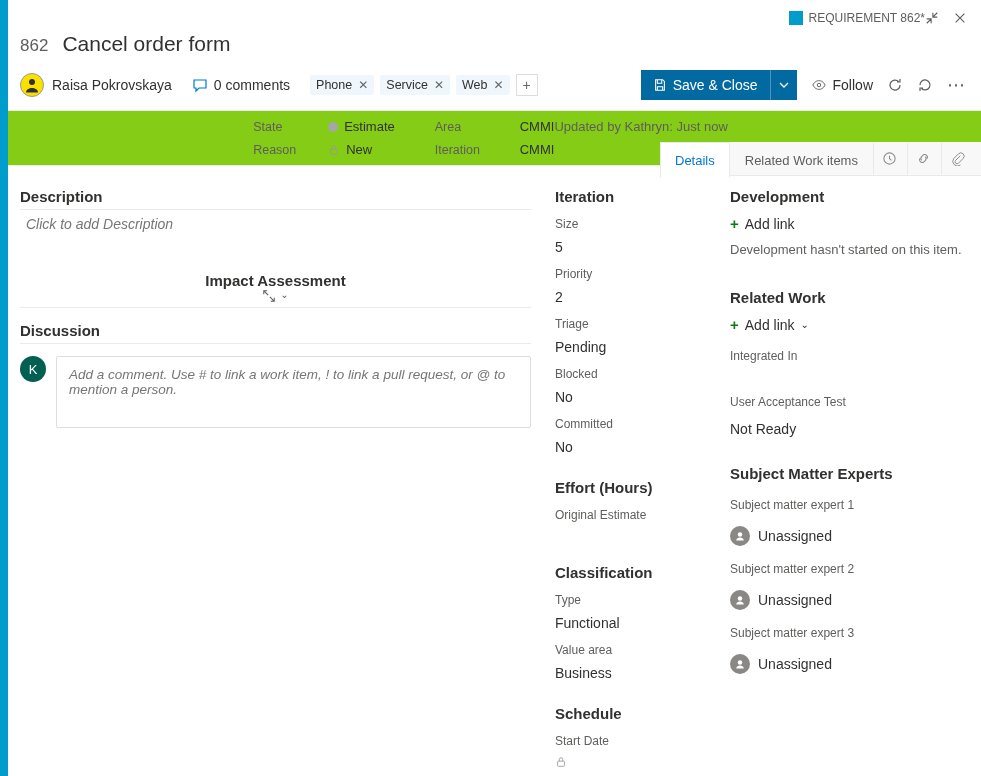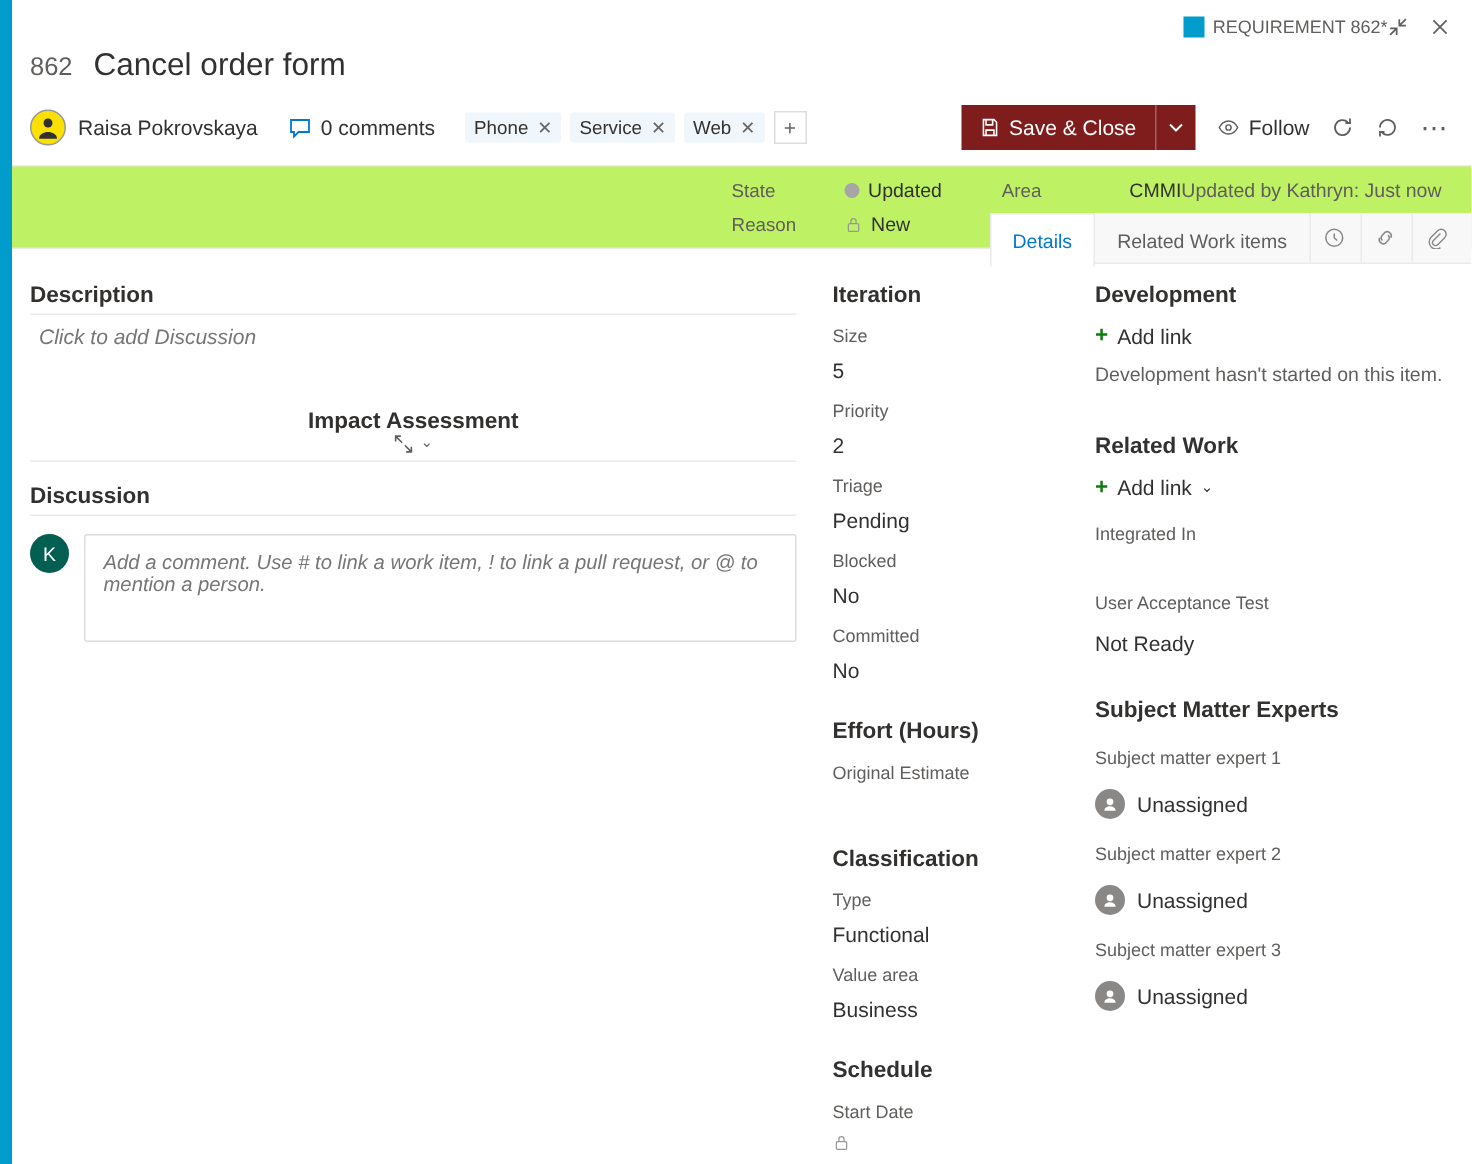--- a/index.html
+++ b/index.html
@@ -44,31 +44,31 @@
   .tags { display:flex; align-items:center; gap:6px; }
   .tag {
     background:#EFF6FC; color:#323130; font-size:12.5px;
     padding:3px 6px; display:flex; align-items:center; gap:6px;
     border-radius:2px;
   }
   .tag .x { color:#666; font-size:12px; cursor:pointer; }
   .tag-add { width:22px; height:22px; border:1px solid #ddd; display:flex; align-items:center; justify-content:center; color:#666; cursor:pointer; font-size:14px; }
   .toolbar-right { display:flex; align-items:center; gap:14px; }
   .btn-save {
-    background:#7f1d1d; color:#fff; display:flex; align-items:stretch;
+    background:#0369a1; color:#fff; display:flex; align-items:stretch;
     height:30px; cursor:pointer;
   }
   .btn-save-main { display:flex; align-items:center; gap:6px; padding:0 12px; }
   .btn-save-caret { display:flex; align-items:center; padding:0 8px; border-left:1px solid rgba(255,255,255,.3); }
   .follow { display:flex; align-items:center; gap:6px; color:#323130; cursor:pointer; }
   .icon-btn { color:#605E5C; cursor:pointer; display:flex; align-items:center; }
   .meta-bar {
-    background:#bef264; border-top:1px solid #eaeaea; border-bottom:1px solid #eaeaea;
+    background:#84cc16; border-top:1px solid #eaeaea; border-bottom:1px solid #eaeaea;
     padding: 8px 20px; font-size:13px;
-    display:flex; justify-content:flex-end; align-items:flex-start;
+    display:flex; justify-content:center; align-items:flex-start;
   }
   .meta-left { display:flex; gap:40px; }
   .meta-col { display:flex; flex-direction:column; gap:8px; }
   .meta-row { display:flex; align-items:center; gap:30px; }
   .meta-label { color:#605E5C; font-size:12.5px; min-width:45px; }
   .meta-val { color:#323130; display:flex; align-items:center; gap:6px; }
   .dot-proposed { width:10px; height:10px; border-radius:50%; background:#a6a6a6; display:inline-block; }
   .updated { color:#605E5C; font-size:13px; }
   .content {
     display:flex; position:absolute; top:176px; bottom:0; left:8px; right:0;
@@ -204,21 +204,21 @@
   </div>
 </div>
 
 <div class="meta-bar">
   <div class="meta-left">
     <div class="meta-col">
       <div class="meta-row">
         <span class="meta-label">State</span>
         <span class="meta-val">
             <span class="dot-proposed"></span>
-            <span>Updated</span>
+            <span>Estimate</span>
           </span>
       </div>
       <div class="meta-row">
         <span class="meta-label">Reason</span>
         <span class="meta-val">
           <svg class="lock-svg" viewBox="0 0 12 14">
               <rect x="2" y="6" width="8" height="6" rx="1" fill="none" stroke="#999" stroke-width="1"></rect>
               <path d="M4 6V4a2 2 0 0 1 4 0v2" fill="none" stroke="#999" stroke-width="1"></path>
             </svg>
           <span>New</span>
@@ -258,21 +258,21 @@
         <path d="M11 5l-5 5a2 2 0 0 0 3 3l5-5a3.5 3.5 0 0 0-5-5l-5 5a5 5 0 0 0 7 7" fill="none" stroke="#888" stroke-width="1"></path>
       </svg>
   </div>
 </div>
 
 <div class="content">
   <div class="col1">
     <div>
       <div class="section-title">Description</div>
       <hr class="hr">
-      <div class="desc-placeholder">Click to add Discussion</div>
+      <div class="desc-placeholder">Click to add Description</div>
     </div>
     <div style="margin-top:26px;">
       <div class="section-head">
         <div class="section-title">Impact Assessment</div>
         <div class="expand-icons">
           <span>
               <svg viewBox="0 0 16 16" width="14" height="14">
                 <path d="M6 2H2v4M2.2 2.2L7 7 M10 14h4v-4M13.8 13.8L9 9" stroke="#605E5C" stroke-width="1.2" fill="none"></path>
               </svg>
             </span>

